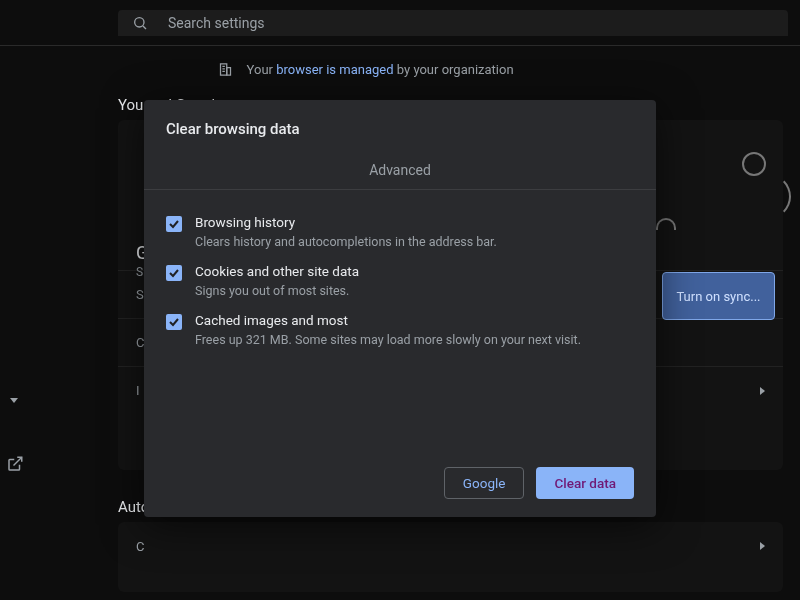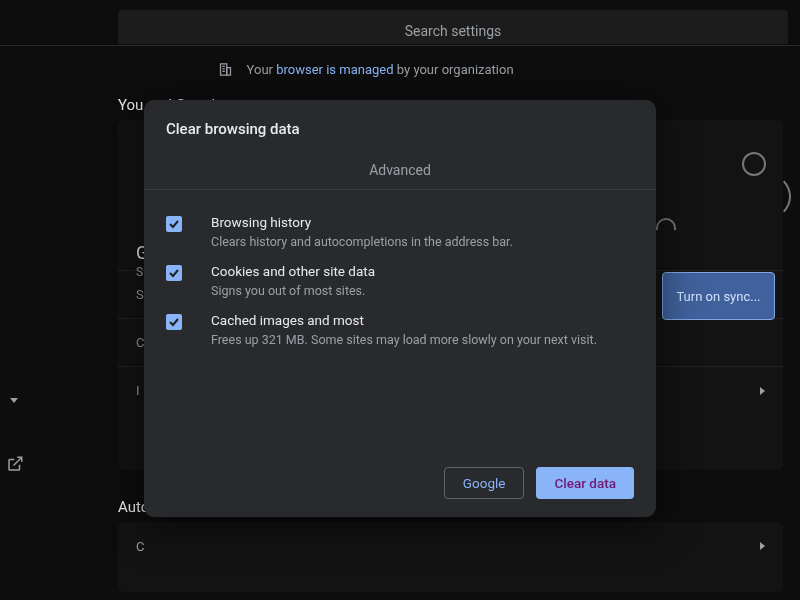--- a/index.html
+++ b/index.html
@@ -10,27 +10,26 @@
     color: #9aa0a6;
     overflow: hidden;
     position: relative;
     font-size: 13px;
   }
 
   
   .bg-searchbar {
     position: absolute;
     top: 10px; left: 118px;
-    width: 670px; height: 34px;
+    width: 670px; height: 26px;
     background: #1c1c1c;
     border-radius: 4px 4px 0 0;
     display: flex; align-items: center;
     padding: 13px 14px;
     color: #9aa0a6;
-    flex-direction: column;
   }
   .bg-searchbar svg { margin-right: 20px; }
   .bg-searchbar span { font-size: 14px; }
 
   .bg-divider {
     position: absolute;
     top: 45px; left: 0; width: 800px; height: 1px;
     background: #2a2a2a;
   }
 
@@ -115,21 +114,21 @@
     border-right: 4px solid transparent;
     border-top: 5px solid #9aa0a6;
   }
 
   
   .dialog {
     position: absolute;
     top: 100px; left: 144px;
     width: 512px;
     background: #292a2d;
-    border-radius: 10px;
+    border-radius: 4px;
     box-shadow: 0 8px 40px rgba(0,0,0,0.6);
     color: #e8eaed;
     padding-bottom: 18px;
   }
   .dialog-title {
     padding: 20px 22px 14px;
     font-size: 15px;
     font-weight: 500;
     color: #e8eaed;
   }
@@ -196,21 +195,21 @@
   .checkbox {
     width: 16px; height: 16px;
     border-radius: 2px;
     background: #8ab4f8;
     margin-top: 2px;
     flex-shrink: 0;
     display: flex; align-items: center; justify-content: center;
     cursor: pointer;
   }
   .checkbox svg { display: block; }
-  .option-text { margin-left: 29px; }
+  .option-text { margin-left: 13px; }
   .opt-title { font-size: 13.5px; color: #e8eaed; margin-bottom: 4px; }
   .opt-sub { font-size: 12.5px; color: #9aa0a6; }
 
   .dialog-actions {
     display: flex;
     justify-content: flex-end;
     gap: 12px;
     padding: 120px 22px 0;
   }
   .btn {

